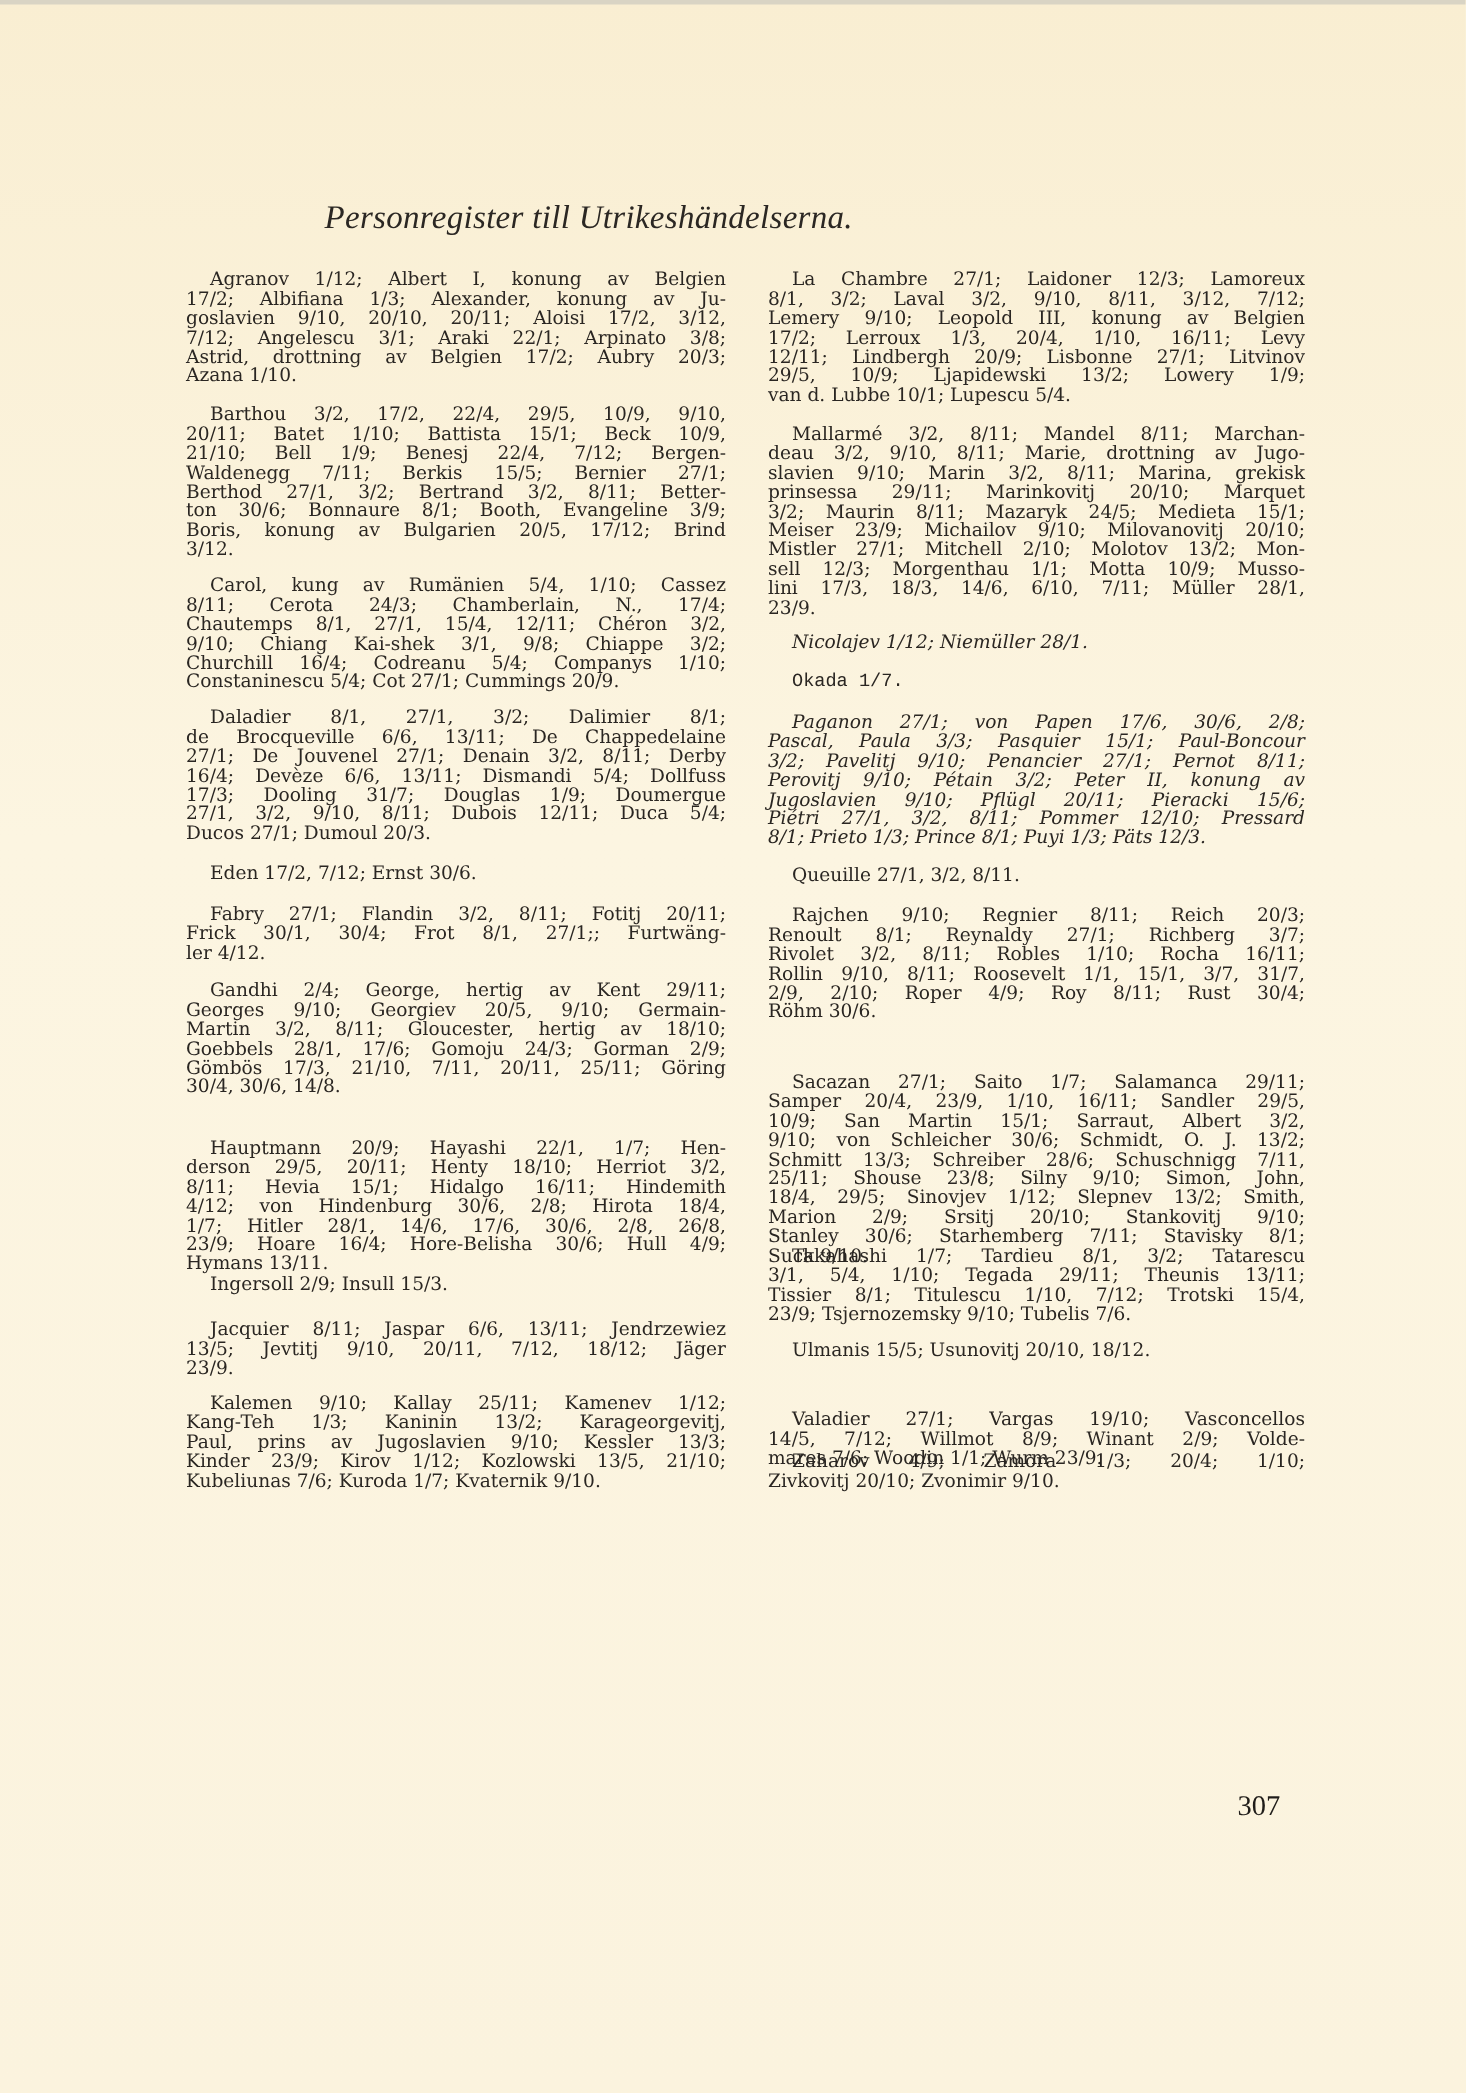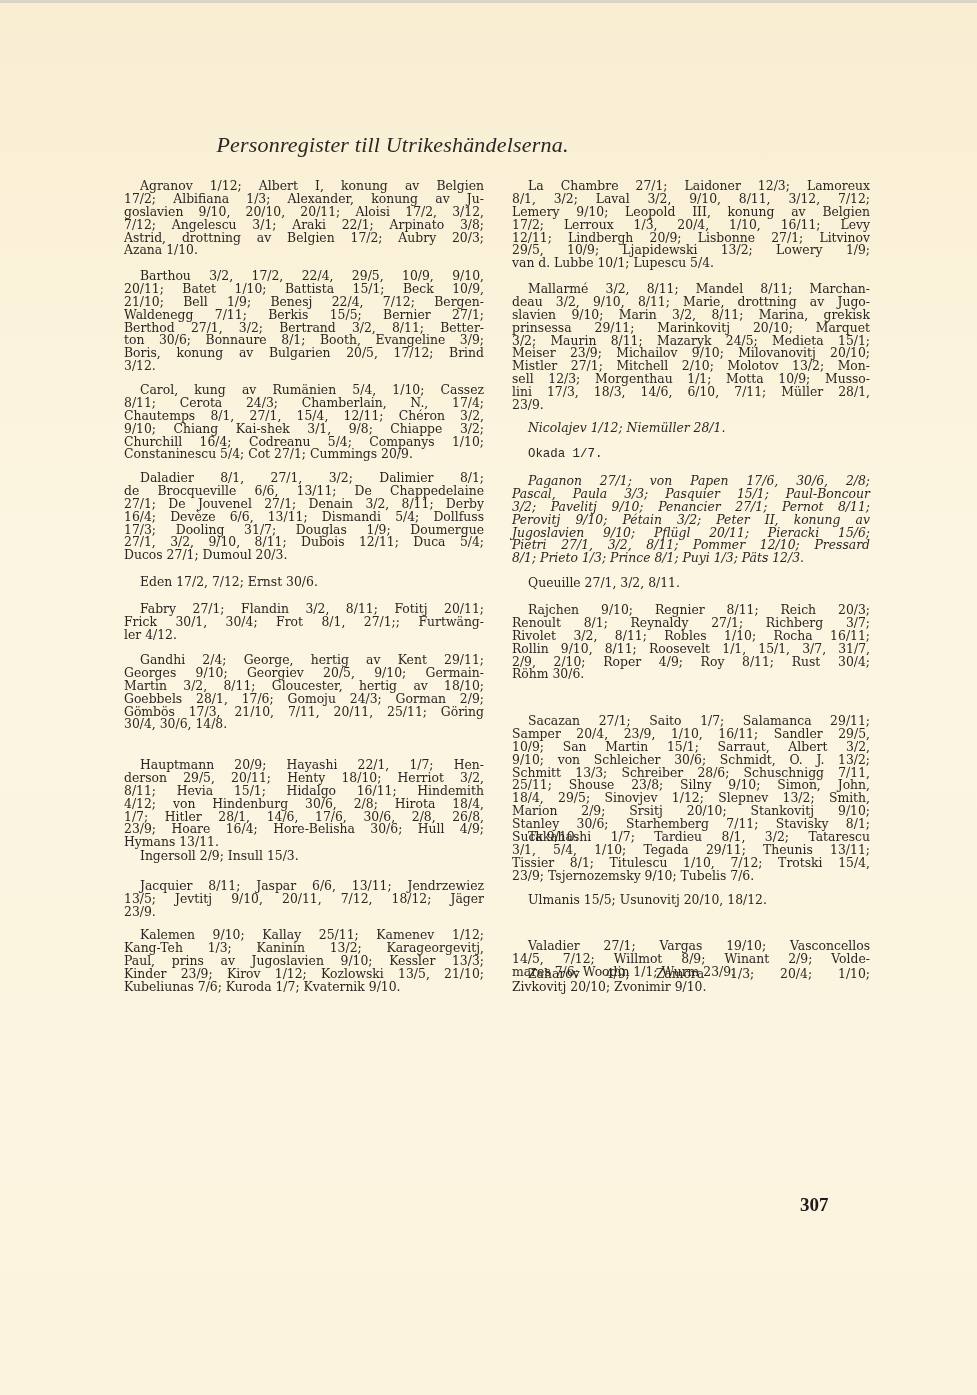--- a/index.html
+++ b/index.html
@@ -33,23 +33,23 @@
       font-size: 12.4px; line-height: 12.9px; margin-left: 32px;
     }
     .line {
       display: block; white-space: nowrap;
       text-align: justify; text-align-last: justify;
       height: 12.9px; overflow: visible;
     }
     .line.first { padding-left: 16px; }
     .line.last { text-align-last: left; }
     .pagenum {
-      position: absolute; left: 800px; top: 1194px;
+      position: absolute; left: 825px; top: 1194px;
       font-family: "Liberation Serif", "DejaVu Serif", serif;
-      font-weight: bold; font-size: 19px; color: #1f1c19;
+      font-weight: normal; font-size: 19px; color: #1f1c19;
     }
   </style>
 </head>
 <body>
 
 <div class="page">
   <div class="top-edge"></div>
 
   <div class="title">Personregister till Utrikeshändelserna.</div>
 

